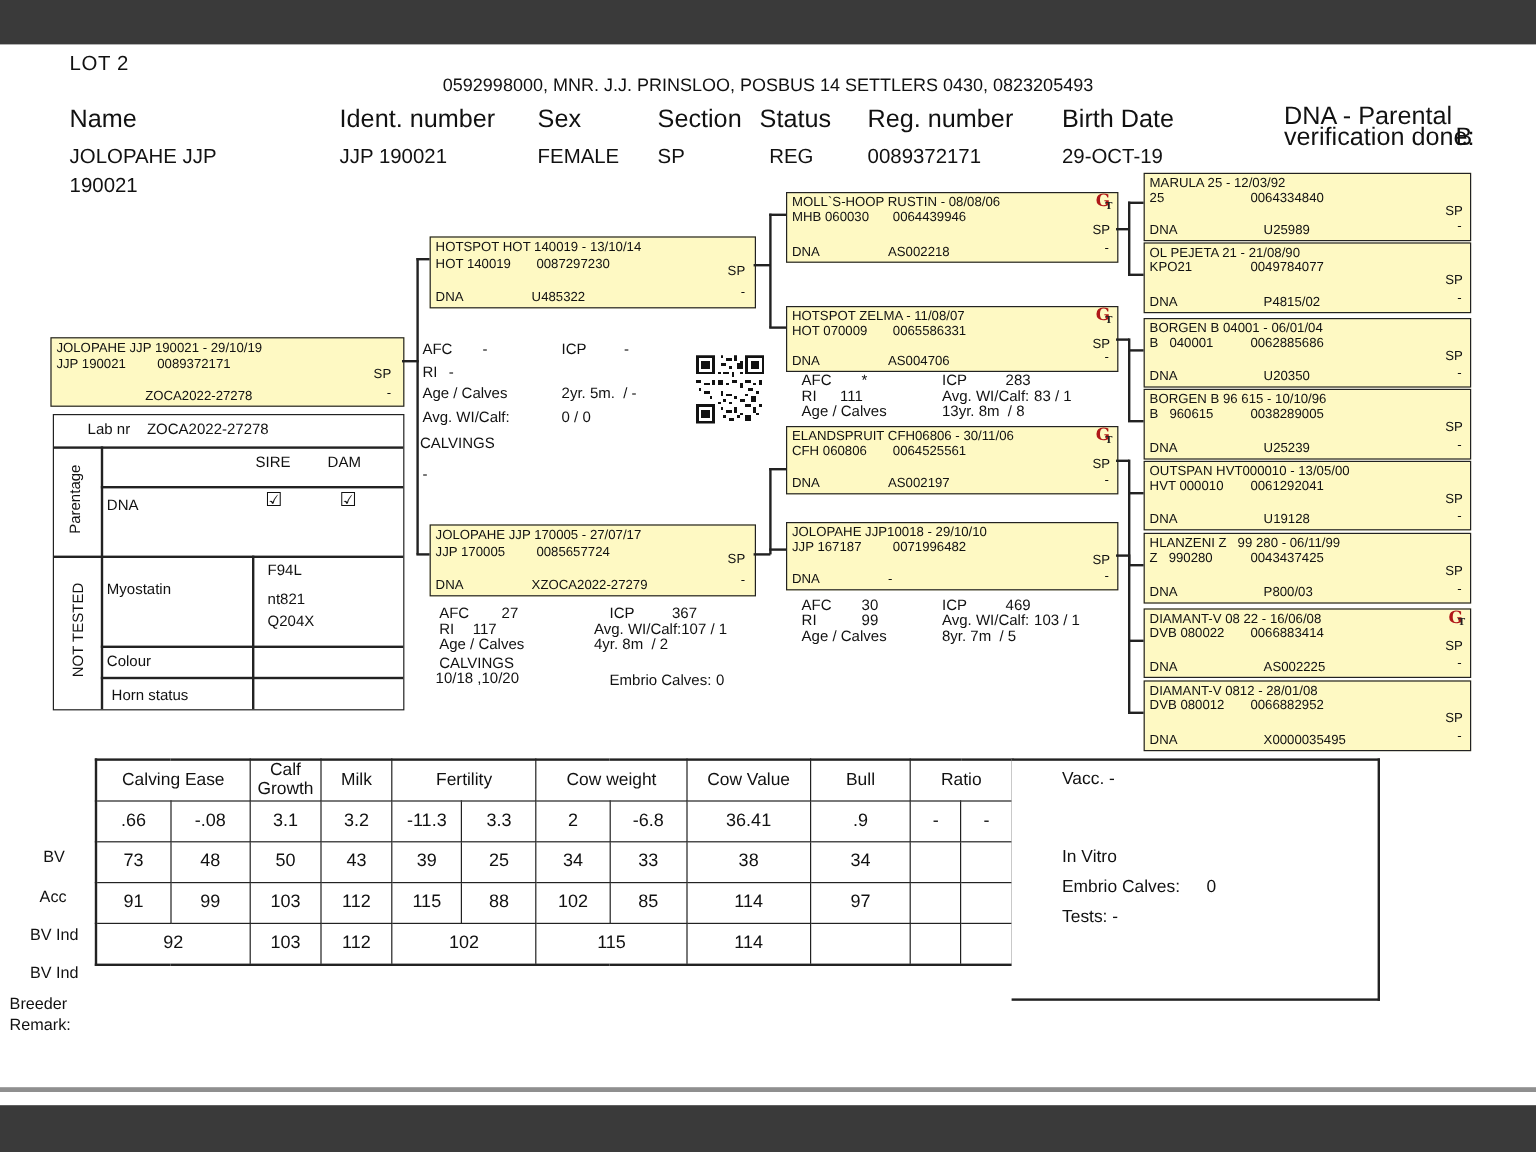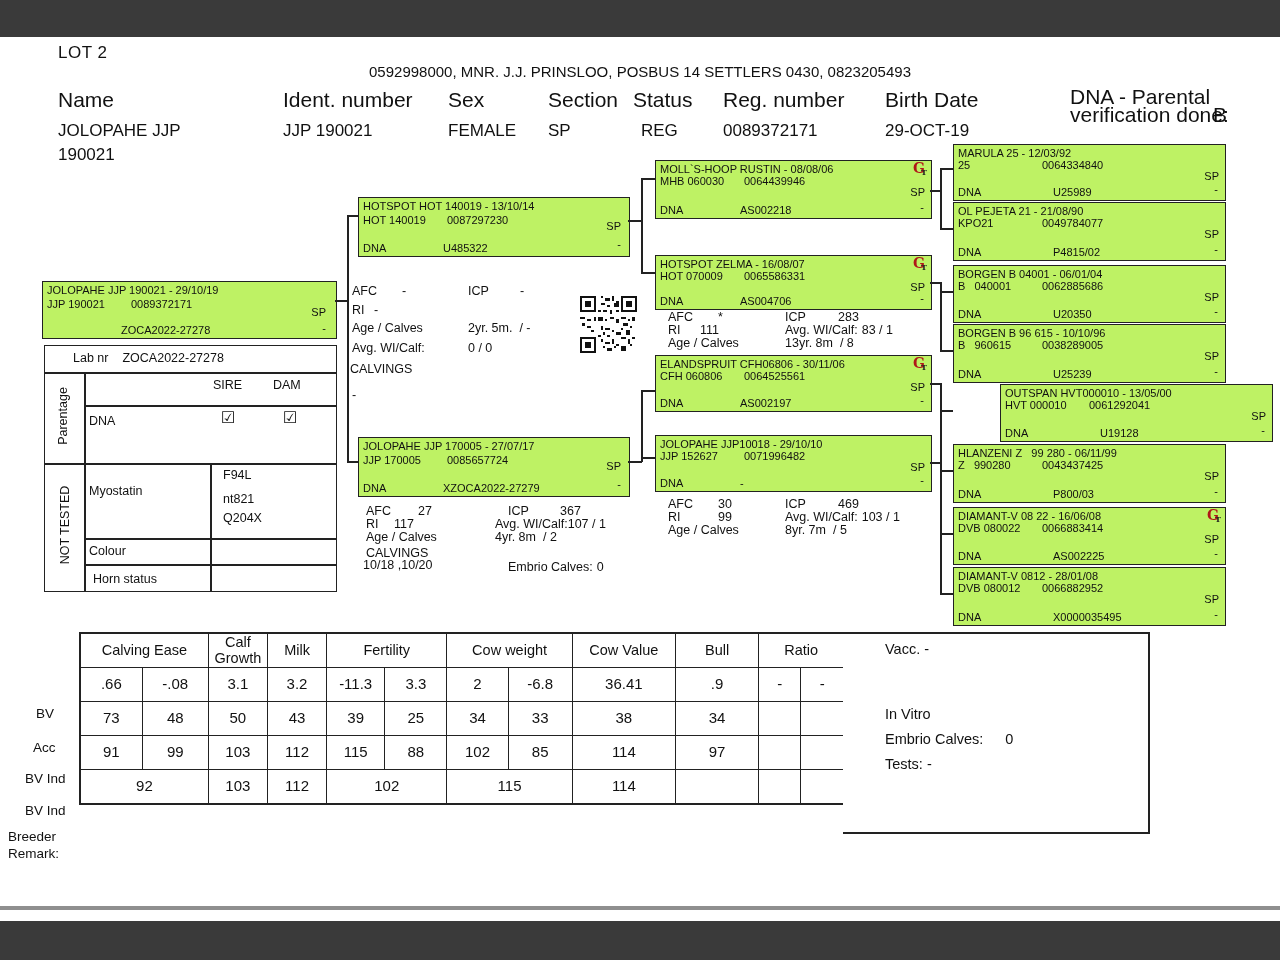--- a/index.html
+++ b/index.html
@@ -7,21 +7,21 @@
           font-family:"Liberation Sans","DejaVu Sans",sans-serif;color:#111}
   .bar{position:absolute;left:0;width:1280px;background:#3a3a3a}
   .rule{position:absolute;left:0;width:1280px;height:4px;background:#8f8f8f}
   .abs{position:absolute;white-space:pre}
   .hl{position:absolute;height:1.5px;background:#222}
   .vl{position:absolute;width:1.5px;background:#222}
   .lot{font-size:17px;letter-spacing:.5px}
   .addr{left:0;width:1280px;text-align:center;font-size:15px}
   .hl15{font-size:21px}
   .hv17{font-size:17px}
-  .pbox{position:absolute;border:1.5px solid #222;background:#bef264;font-size:11px;line-height:12px}
+  .pbox{position:absolute;border:1.5px solid #222;background:#fef9c3;font-size:11px;line-height:12px}
   .pbox div{position:absolute;white-space:pre}
   .pbox .t1{left:4px;top:2px}
   .pbox .t2{left:4px;top:14px}
   .pbox .t2 .id{display:inline-block;width:84px;white-space:pre}
   .pbox .sp{right:6px;top:25px}
   .pbox .dna{left:4px;bottom:2px}
   .pbox .dna .dl{display:inline-block;width:80px}
   .g3 .dna .dl{width:95px}
   .pbox .dash{right:7px;bottom:5px}
   .big .t2{top:16px}
@@ -224,21 +224,21 @@
   <div class="pbox" style="left:655px;top:160px;width:275px;height:57px">
     <div class="t1">MOLL`S-HOOP RUSTIN - 08/08/06</div>
     <div class="t2"><span class="id">MHB 060030</span><span>0064439946</span></div>
     <div class="gt"><span>G</span><i>T</i></div>
     <div class="sp">SP</div>
     <div class="dna"><span class="dl">DNA</span><span>AS002218</span></div>
     <div class="dash">-</div>
   </div>
 
   <div class="pbox" style="left:655px;top:255px;width:275px;height:53px">
-    <div class="t1">HOTSPOT ZELMA - 16/08/07</div>
+    <div class="t1">HOTSPOT ZELMA - 11/08/07</div>
     <div class="t2"><span class="id">HOT 070009</span><span>0065586331</span></div>
     <div class="gt"><span>G</span><i>T</i></div>
     <div class="sp">SP</div>
     <div class="dna"><span class="dl">DNA</span><span>AS004706</span></div>
     <div class="dash">-</div>
   </div>
 
   <div class="st" style="left:668px;top:310px">AFC</div>
   <div class="st" style="left:718px;top:310px">*</div>
   <div class="st" style="left:785px;top:310px">ICP</div>
@@ -253,21 +253,21 @@
     <div class="t1">ELANDSPRUIT CFH06806 - 30/11/06</div>
     <div class="t2"><span class="id">CFH 060806</span><span>0064525561</span></div>
     <div class="gt"><span>G</span><i>T</i></div>
     <div class="sp">SP</div>
     <div class="dna"><span class="dl">DNA</span><span>AS002197</span></div>
     <div class="dash">-</div>
   </div>
 
   <div class="pbox" style="left:655px;top:435px;width:275px;height:55px">
     <div class="t1">JOLOPAHE JJP10018 - 29/10/10</div>
-    <div class="t2"><span class="id">JJP 152627</span><span>0071996482</span></div>
+    <div class="t2"><span class="id">JJP 167187</span><span>0071996482</span></div>
     <div class="sp">SP</div>
     <div class="dna"><span class="dl">DNA</span><span>-</span></div>
     <div class="dash">-</div>
   </div>
 
   <div class="st" style="left:668px;top:497px">AFC</div>
   <div class="st" style="left:718px;top:497px">30</div>
   <div class="st" style="left:785px;top:497px">ICP</div>
   <div class="st" style="left:838px;top:497px">469</div>
   <div class="st" style="left:668px;top:510px">RI</div>
@@ -301,21 +301,21 @@
   </div>
 
   <div class="pbox g3" style="left:953px;top:324px;width:271px;height:57px">
     <div class="t1">BORGEN B 96 615 - 10/10/96</div>
     <div class="t2"><span class="id">B   960615</span><span>0038289005</span></div>
     <div class="sp">SP</div>
     <div class="dna"><span class="dl">DNA</span><span>U25239</span></div>
     <div class="dash">-</div>
   </div>
 
-  <div class="pbox g3" style="left:1000px;top:384px;width:271px;height:56px">
+  <div class="pbox g3" style="left:953px;top:384px;width:271px;height:56px">
     <div class="t1">OUTSPAN HVT000010 - 13/05/00</div>
     <div class="t2"><span class="id">HVT 000010</span><span>0061292041</span></div>
     <div class="sp">SP</div>
     <div class="dna"><span class="dl">DNA</span><span>U19128</span></div>
     <div class="dash">-</div>
   </div>
 
   <div class="pbox g3" style="left:953px;top:444px;width:271px;height:57px">
     <div class="t1">HLANZENI Z   99 280 - 06/11/99</div>
     <div class="t2"><span class="id">Z   990280</span><span>0043437425</span></div>

